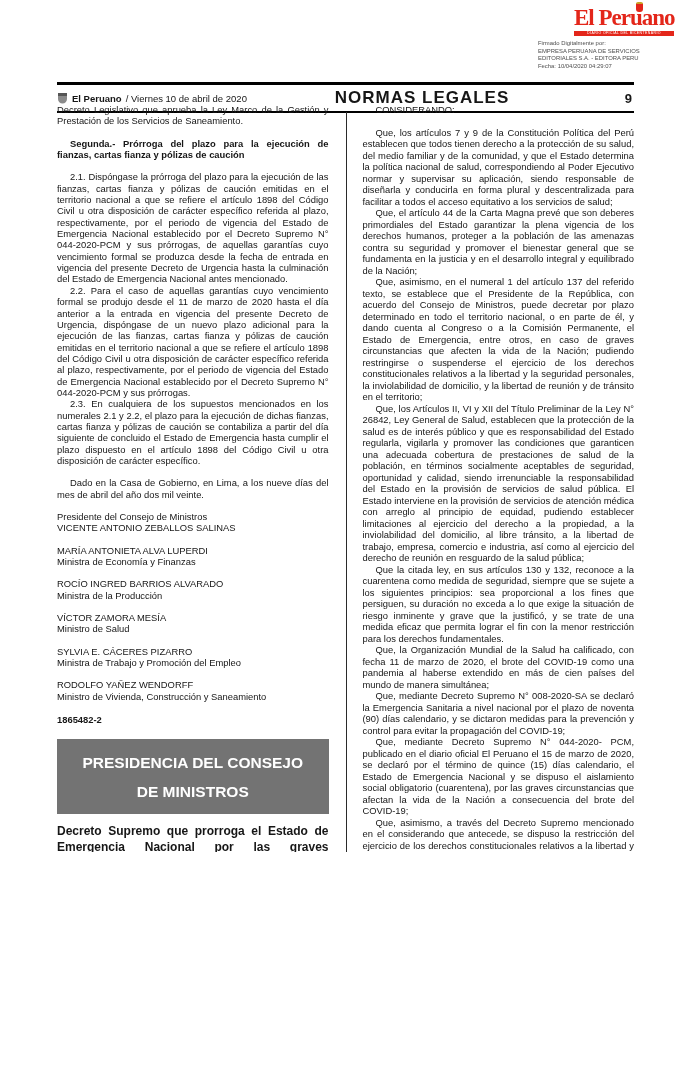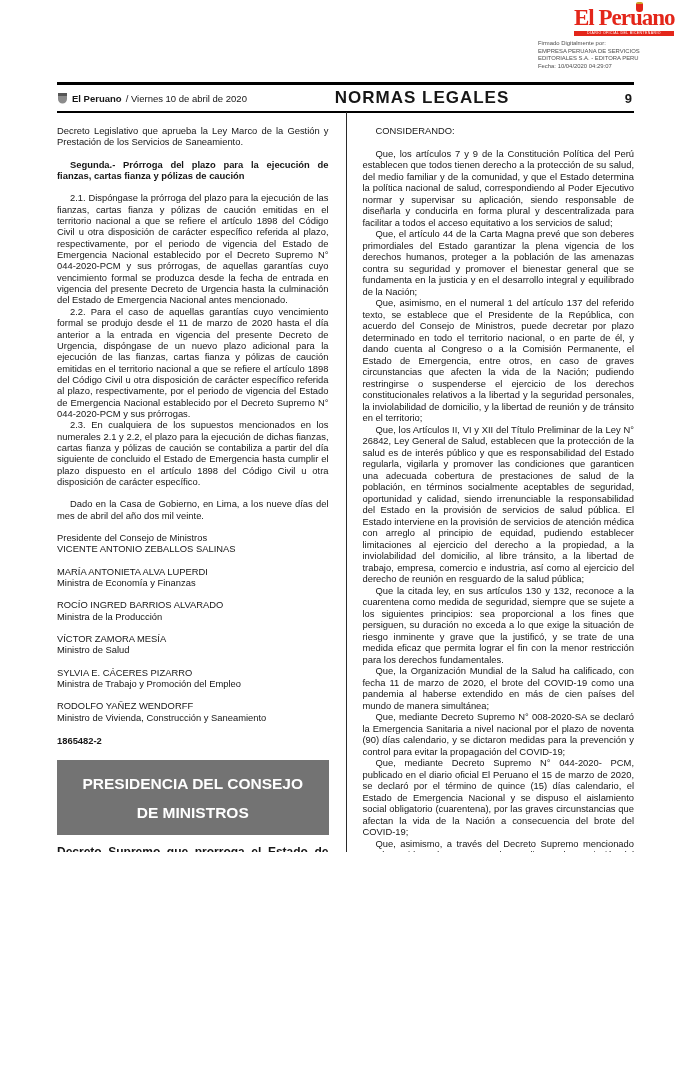--- a/index.html
+++ b/index.html
@@ -34,21 +34,21 @@
     display:flex;align-items:center;border-bottom:2px solid #000;
     padding:3px 2px 3px 0;
   }
   .runhead-left{display:flex;align-items:center;gap:4px;font-size:9.5px;width:215px;}
   .runhead-brand{font-weight:bold;}
   .runhead-date{white-space:nowrap;}
   .arms-icon{width:11px;height:12px;flex:0 0 auto;}
   .runhead-center{flex:1;text-align:center;font-weight:bold;font-size:17px;letter-spacing:1px;}
   .runhead-page{width:60px;text-align:right;font-weight:bold;font-size:13px;}
   
-  .columns{position:absolute;left:57px;top:125px;width:577px;display:flex;}
+  .columns{position:absolute;left:57px;top:104px;width:577px;display:flex;}
   .col{width:280px;font-size:9.4px;line-height:11.35px;text-align:justify;}
   .col-left{margin-right:17px;}
   .col-right{margin-left:17px;width:280px;line-height:11.5px;}
   .divider{position:absolute;left:346px;top:112px;width:1px;height:938px;background:#2a2a2a;}
   .bottom-rule{position:absolute;left:57px;top:1057px;width:577px;height:3px;background:#000;}
   p{margin:0;}
   .ind{text-indent:13px;}
   .gap{margin-top:11px;}
   .bold{font-weight:bold;}
   .sig-entry{margin-top:11px;text-align:left;}

